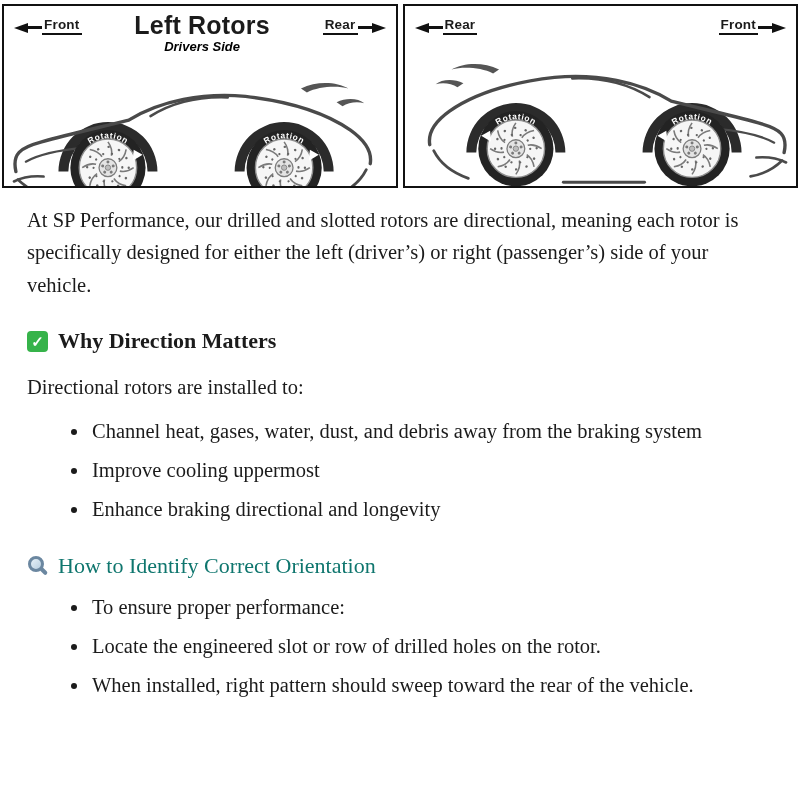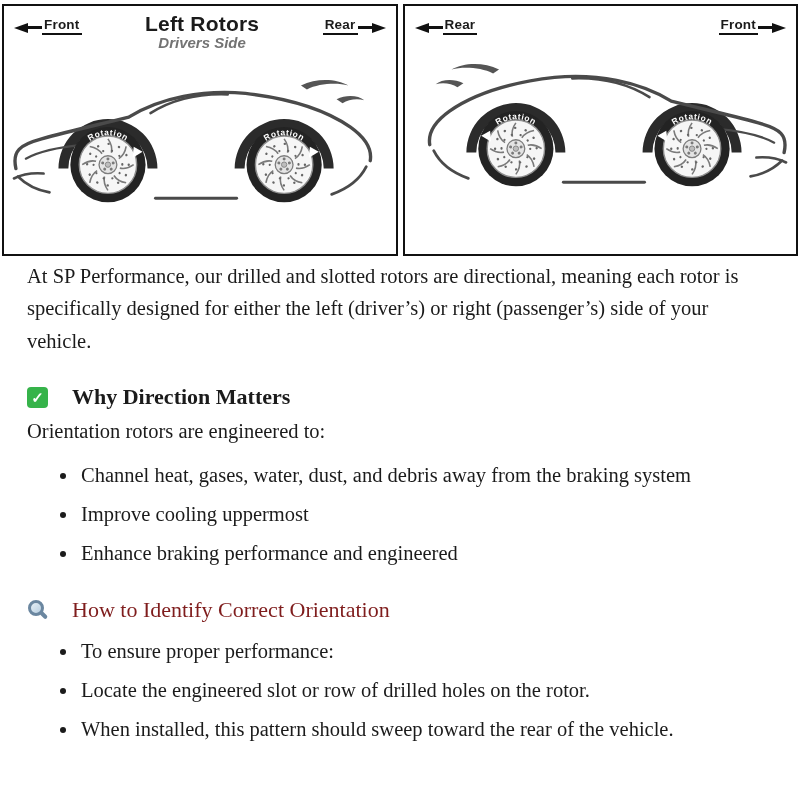--- a/index.html
+++ b/index.html
@@ -3,47 +3,47 @@
 <meta charset="utf-8">
 <style>
   html,body{margin:0;padding:0;}
   body{
     width:800px;height:800px;background:#fff;color:#1b1b1b;
     font-family:"Liberation Serif",serif;overflow:hidden;
   }
   
   .panels{display:flex;gap:5px;padding:4px 2px 0;}
   .panel{
-    flex:1;border:2px solid #111;height:252px;box-sizing:border-box;
+    flex:1;border:2px solid #111;height:184px;box-sizing:border-box;
     background:#fff;overflow:hidden;
   }
   .panel-header{display:flex;justify-content:space-between;align-items:flex-start;padding:7px 10px 0;}
   .dir{display:flex;align-items:center;margin-top:4px;}
   .dir .word{
     font-family:"Liberation Sans",sans-serif;font-weight:bold;font-size:13.5px;
     border-bottom:2.5px solid #111;padding:0 2px 1px;letter-spacing:.2px;
   }
   .tri{width:0;height:0;border-top:5.5px solid transparent;border-bottom:5.5px solid transparent;margin-top:3px;}
   .tri-left{border-right:14px solid #111;}
   .tri-right{border-left:14px solid #111;}
   .shaft{width:14px;height:2.5px;background:#111;margin-top:3px;}
   .titlebox{text-align:center;flex:1;}
-  .titlebox .t{font-family:"Liberation Sans",sans-serif;font-weight:bold;font-size:21px;line-height:1.02;letter-spacing:.2px;}
-  .titlebox .s{font-family:"Liberation Sans",sans-serif;font-style:italic;font-weight:bold;font-size:15px;color:#737373;}
+  .titlebox .t{font-family:"Liberation Sans",sans-serif;font-weight:bold;font-size:25px;line-height:1.02;letter-spacing:.2px;}
+  .titlebox .s{font-family:"Liberation Sans",sans-serif;font-style:italic;font-weight:bold;font-size:13px;color:#000000;}
   .car-svg{display:block;margin:0 auto;}
   
   .content{padding:0 27px;}
-  .content p{font-size:20.5px;line-height:1.58;margin:4px 0 0;}
+  .content p{font-size:20.5px;line-height:1.58;margin:16px 0 0;}
   h2.sec{
     font-size:22px;margin:27px 0 0;font-weight:bold;
-    display:flex;align-items:center;gap:24px;line-height:1.2;
-  }
-  h2.sec.light{font-weight:normal;color:#7f1d1d;}
+    display:flex;align-items:center;gap:10px;line-height:1.2;
+  }
+  h2.sec.light{font-weight:normal;color:#0f766e;}
   ul{margin:13px 0 0;padding-left:47px;}
-  li{font-size:20.5px;line-height:1.56;margin:7px 5px;padding-left:2px;}
+  li{font-size:20.5px;line-height:1.56;margin:7px 16px;padding-left:2px;}
   
   .check-icon{
     display:inline-flex;width:21px;height:21px;background:#36b34a;border-radius:4px;
     align-items:center;justify-content:center;flex:0 0 auto;
   }
   .check-icon::after{
     content:"\2713";color:#fff;font-size:15px;font-weight:bold;
     font-family:"Liberation Sans",sans-serif;line-height:1;
   }
   
@@ -176,32 +176,32 @@
 
 <div class="content">
 
   <p>At SP Performance, our drilled and slotted rotors are directional, meaning each rotor is specifically designed for either the left (driver’s) or right (passenger’s) side of your vehicle.</p>
 
   <h2 class="sec">
     <span class="check-icon"></span>
     <span>Why Direction Matters</span>
   </h2>
 
-  <p>Orientation rotors are engineered to:</p>
+  <p>Directional rotors are installed to:</p>
 
   <ul>
     <li>Channel heat, gases, water, dust, and debris away from the braking system</li>
     <li>Improve cooling uppermost</li>
-    <li>Enhance braking performance and engineered</li>
+    <li>Enhance braking directional and longevity</li>
   </ul>
 
   <h2 class="sec light">
     <span class="mag-icon"></span>
     <span>How to Identify Correct Orientation</span>
   </h2>
 
   <ul>
     <li>To ensure proper performance:</li>
     <li>Locate the engineered slot or row of drilled holes on the rotor.</li>
-    <li>When installed, this pattern should sweep toward the rear of the vehicle.</li>
+    <li>When installed, right pattern should sweep toward the rear of the vehicle.</li>
   </ul>
 
 </div>
 
 </body></html>

